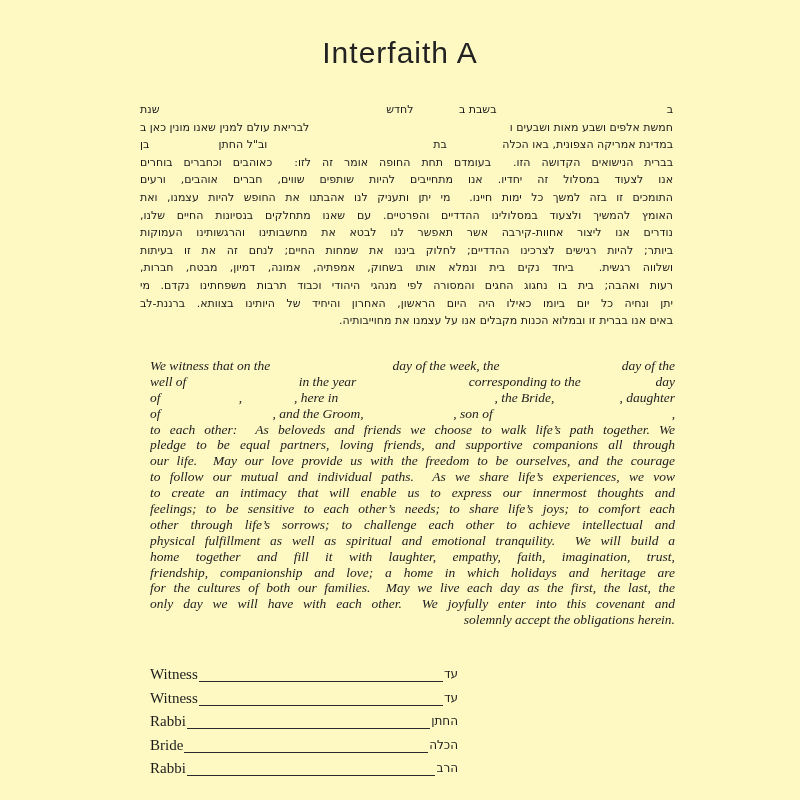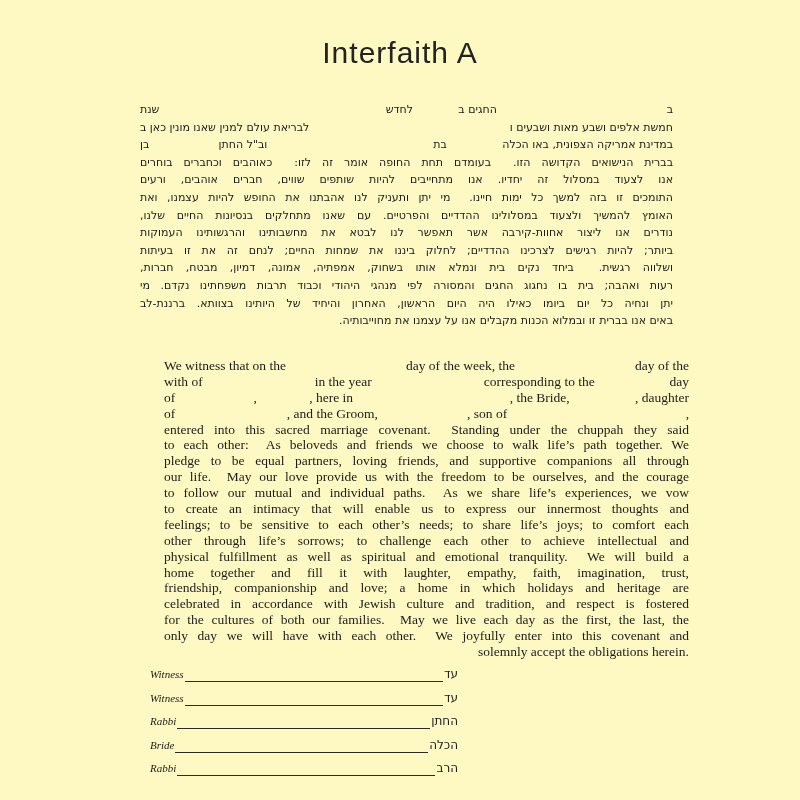--- a/index.html
+++ b/index.html
@@ -16,54 +16,54 @@
   
   .hebrew-block {
     position:absolute; top:101px; left:140px; width:533px;
     direction:rtl; unicode-bidi:embed;
     font-family:"DejaVu Sans", sans-serif;
     font-size:11px; line-height:17.6px; color:#1b1b1b;
   }
   .hebrew-block .line { height:17.6px; overflow:hidden; }
   
   .english-block {
-    position:absolute; top:358px; left:164px; width:525px;
-    font-family:"Liberation Serif", serif; 
+    position:absolute; top:358px; left:150px; width:525px;
+    font-family:"Liberation Serif", serif; font-style:italic;
     font-size:13.5px; line-height:15.9px; color:#1b1b1b;
   }
   .english-block .line { height:15.9px; overflow:hidden; }
   
   .line.just { text-align:justify; text-align-last:justify; text-justify:inter-word; }
   .line.last { text-align:right; }
   .line.fill { display:flex; }
   .line.fill .seg { white-space:pre; flex:0 0 auto; }
   .line.fill .gap { flex-grow:1; min-width:6px; }
   
   .signatures { position:absolute; left:150px; top:666px; width:308px; }
   .sig-row { display:flex; align-items:flex-end; height:16px; margin-bottom:7.5px; }
   .sig-label {
-    font-family:"Liberation Serif", serif; font-style:italic;
-    font-size:11px; line-height:16px; color:#1b1b1b; flex:0 0 auto;
+    font-family:"Liberation Serif", serif; 
+    font-size:15px; line-height:16px; color:#1b1b1b; flex:0 0 auto;
   }
   .sig-line { flex:1 1 auto; border-bottom:1px solid #2a2a2a; height:13px; margin:0 1px; }
   .sig-heb {
     font-family:"DejaVu Sans", sans-serif; direction:rtl;
     font-size:12px; line-height:15px; color:#1b1b1b; flex:0 0 auto;
   }
 </style>
 </head>
 <body>
 
 <div class="page">
   <h1 class="title">Interfaith A</h1>
   <div class="hebrew-block" id="hebrew-block">
       <div class="line fill">
         <span class="seg">ב</span>
         <span class="gap" style="flex-grow: 15;"></span>
-        <span class="seg">החגים ב</span>
+        <span class="seg">בשבת ב</span>
         <span class="gap" style="flex-grow: 4;"></span>
         <span class="seg">לחדש</span>
         <span class="gap" style="flex-grow: 20;"></span>
         <span class="seg">שנת</span>
       </div>
       <div class="line fill">
         <span class="seg">חמשת אלפים ושבע מאות ושבעים ו</span>
         <span class="gap" style="flex-grow: 8;"></span>
         <span class="seg">לבריאת עולם למנין שאנו מונין כאן ב</span>
       </div>
@@ -89,21 +89,21 @@
     </div>
   <div class="english-block" id="english-block">
       <div class="line fill">
         <span class="seg">We witness that on the</span>
         <span class="gap" style="flex-grow: 9;"></span>
         <span class="seg">day of the week, the</span>
         <span class="gap" style="flex-grow: 9;"></span>
         <span class="seg">day of the</span>
       </div>
       <div class="line fill">
-        <span class="seg">with of</span>
+        <span class="seg">well of</span>
         <span class="gap" style="flex-grow: 6;"></span>
         <span class="seg">in the year</span>
         <span class="gap" style="flex-grow: 6;"></span>
         <span class="seg">corresponding to the</span>
         <span class="gap" style="flex-grow: 4;"></span>
         <span class="seg">day</span>
       </div>
       <div class="line fill">
         <span class="seg">of</span>
         <span class="gap" style="flex-grow: 6;"></span>
@@ -117,32 +117,30 @@
       </div>
       <div class="line fill">
         <span class="seg">of</span>
         <span class="gap" style="flex-grow: 10;"></span>
         <span class="seg">, and the Groom,</span>
         <span class="gap" style="flex-grow: 8;"></span>
         <span class="seg">, son of</span>
         <span class="gap" style="flex-grow: 16;"></span>
         <span class="seg">,</span>
       </div>
-      <div class="line just">entered into this sacred marriage covenant.&nbsp; Standing under the chuppah they said</div>
       <div class="line just">to each other:&nbsp; As beloveds and friends we choose to walk life’s path together. We</div>
       <div class="line just">pledge to be equal partners, loving friends, and supportive companions all through</div>
       <div class="line just">our life.&nbsp; May our love provide us with the freedom to be ourselves, and the courage</div>
       <div class="line just">to follow our mutual and individual paths.&nbsp; As we share life’s experiences, we vow</div>
       <div class="line just">to create an intimacy that will enable us to express our innermost thoughts and</div>
       <div class="line just">feelings; to be sensitive to each other’s needs; to share life’s joys; to comfort each</div>
       <div class="line just">other through life’s sorrows; to challenge each other to achieve intellectual and</div>
       <div class="line just">physical fulfillment as well as spiritual and emotional tranquility.&nbsp; We will build a</div>
       <div class="line just">home together and fill it with laughter, empathy, faith, imagination, trust,</div>
       <div class="line just">friendship, companionship and love; a home in which holidays and heritage are</div>
-      <div class="line just">celebrated in accordance with Jewish culture and tradition, and respect is fostered</div>
       <div class="line just">for the cultures of both our families.&nbsp; May we live each day as the first, the last, the</div>
       <div class="line just">only day we will have with each other.&nbsp; We joyfully enter into this covenant and</div>
       <div class="line last">solemnly accept the obligations herein.</div>
     </div>
   <div class="signatures" id="signatures">
       <div class="sig-row">
         <span class="sig-label">Witness</span>
         <span class="sig-line"></span>
         <span class="sig-heb">עד</span>
       </div>

